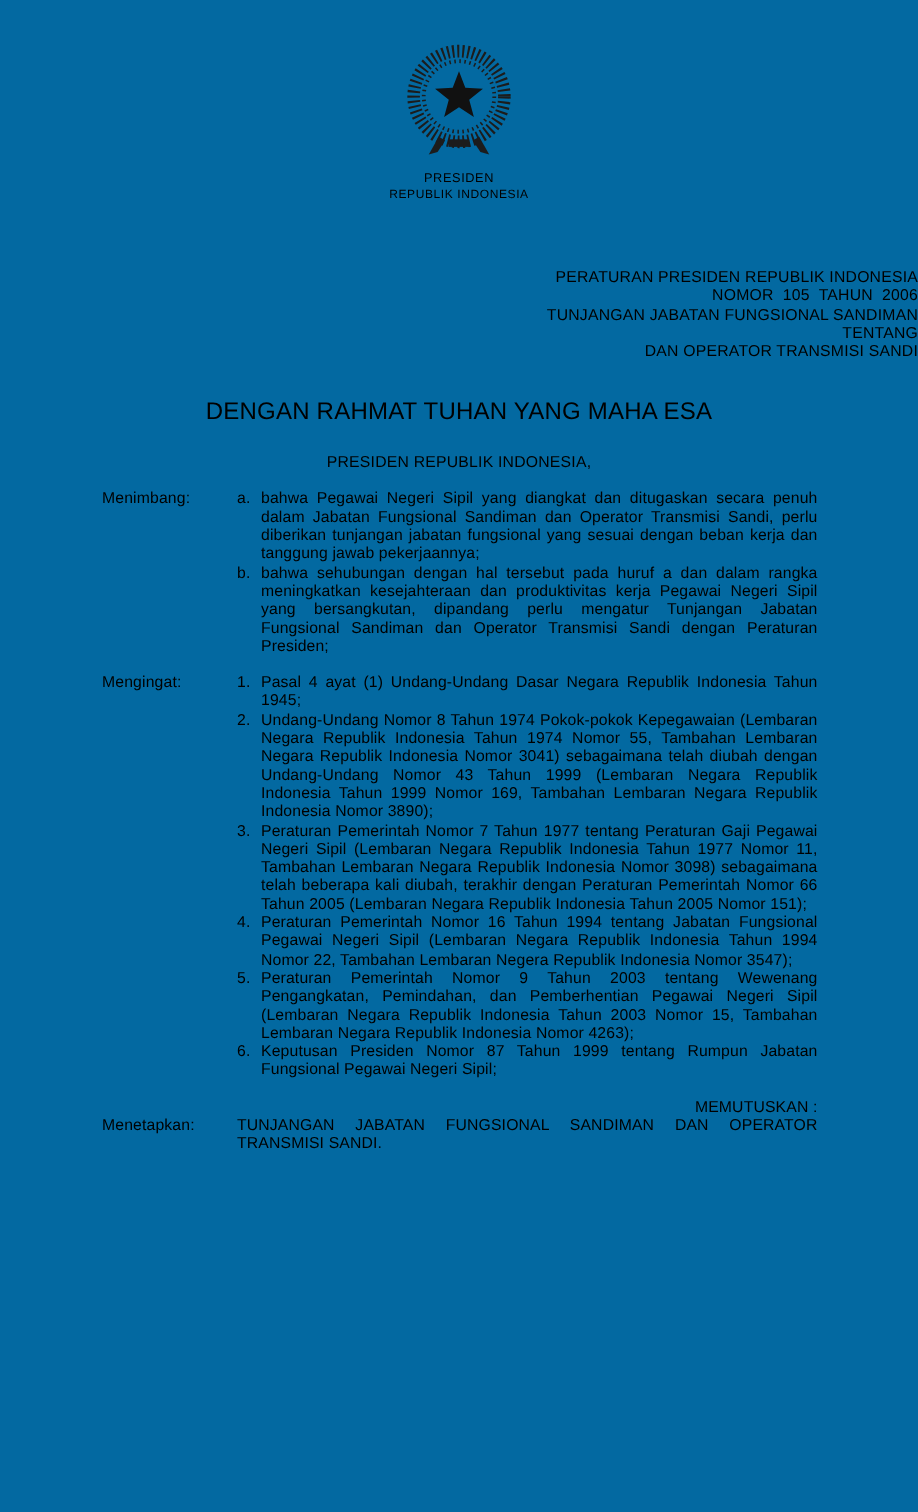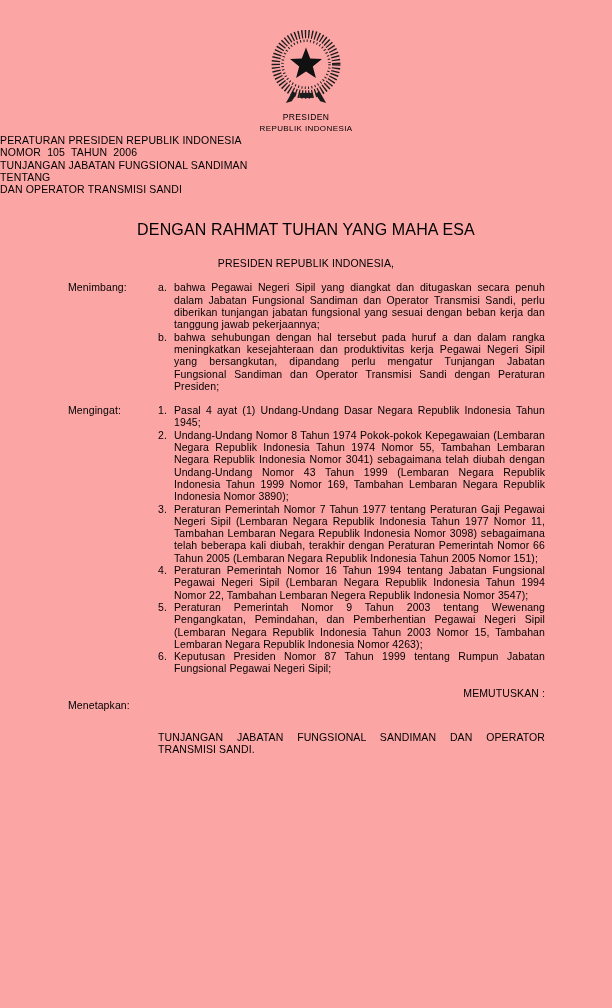--- a/index.html
+++ b/index.html
@@ -11,35 +11,36 @@
     width: 612px;
     height: 1008px;
     font-family: "Liberation Sans", sans-serif;
     color: #000;
     overflow: hidden;
   }
   .page {
     position: relative;
     width: 612px;
     height: 1008px;
-    background: #fca5a5;
+    background: #0369a1;
   }
   .emblem-wrap {
     padding-top: 24px;
     text-align: center;
   }
   .inst {
     text-align: center;
     line-height: 11px;
     letter-spacing: 0.4px;
   }
   .inst .l1 { font-size: 8.5px; }
   .inst .l2 { font-size: 8px; }
   .title-block {
-    text-align: left;
+    margin-top: 44px;
+    text-align: right;
     font-size: 10.5px;
     line-height: 12.3px;
     letter-spacing: 0.15px;
   }
   .pre { white-space: pre; }
   .invocation {
     margin-top: 26px;
     text-align: center;
     font-size: 16px;
     letter-spacing: 0.15px;
@@ -78,21 +79,20 @@
     flex: 1;
     text-align: justify;
   }
   .memutuskan-heading {
     margin-top: 12px;
     margin-left: 90px;
     text-align: right;
   }
   .menetapkan .text-upper {
     text-align: justify;
-    margin-top: 32px;
   }
   .seal-svg { display: inline-block; }
 </style>
 </head>
 <body>
 
 <div class="page">
 
   <div class="emblem-wrap">
     <svg class="seal-svg" width="84" height="84" viewBox="0 0 100 100">

